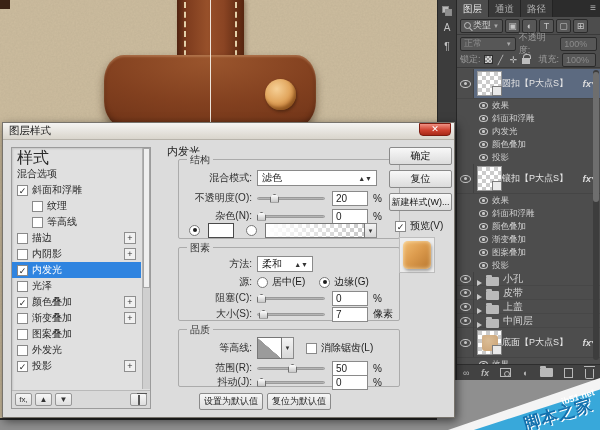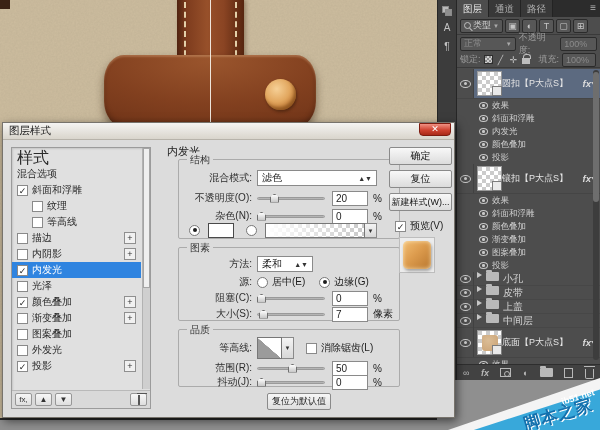--- a/index.html
+++ b/index.html
@@ -60,21 +60,21 @@
   .eye::after { content:""; position:absolute; width:3px; height:3px; background:#c9c9c9; border-radius:50%; top:1.5px; left:3px; }
   .eye.sm { width:9px; height:7px; } .eye.sm::after { width:2.5px; height:2.5px; top:1.2px; left:2.4px; }
   .thumb { width:25px; height:25px; background:repeating-conic-gradient(#ffffff 0 25%, #cbcbcb 0 50%); background-size:8px 8px; border:1px solid #9a9a9a; position:relative; flex:none; }
   .thumb::after { content:""; position:absolute; right:-1px; bottom:-1px; width:8px; height:8px; background:#e9e9e9; border:1px solid #7c7c7c; }
   .thumb .tan { position:absolute; left:4px; top:4px; width:16px; height:16px; border-radius:3px; background:radial-gradient(circle at 40% 35%, #dbbd96, #c9a173); }
   .layer-name { flex:1; font-size:9px; color:#e6e6e6; white-space:nowrap; overflow:hidden; }
   .fx-tag { font-style:italic; font-weight:bold; font-size:9.5px; color:#dcdcdc; flex:none; }
   .tri-dn { width:0; height:0; border-top:4px solid #c9c9c9; border-left:3px solid transparent; border-right:3px solid transparent; flex:none; }
   .effect-row { height:13px; display:flex; align-items:center; gap:4px; padding-left:22px; font-size:8.5px; color:#cfcfcf; }
   .group-row { height:14px; display:flex; align-items:center; border-bottom:1px solid #474747; }
-  .group-main { flex:1; display:flex; align-items:flex-start; gap:4px; padding:0 3px; }
+  .group-main { flex:1; display:flex; align-items:flex-end; gap:4px; padding:0 3px; }
   .tri-r { width:0; height:0; border-left:5px solid #c6c6c6; border-top:3.5px solid transparent; border-bottom:3.5px solid transparent; flex:none; }
   .folder { width:13px; height:9px; background:#b9b9b9; border-radius:1px; position:relative; flex:none; }
   .folder::before { content:""; position:absolute; top:-2px; left:0; width:6px; height:2px; background:#b9b9b9; border-radius:1px 1px 0 0; }
   .lp-scroll { position:absolute; right:1px; top:70px; width:6px; height:290px; background:#3d3d3d; border-radius:3px; }
   .lp-scroll-thumb { position:absolute; top:2px; width:6px; height:130px; background:#6e6e6e; border-radius:3px; }
   .lp-bottombar { position:absolute; left:0; right:0; bottom:0; height:16px; background:#424242; border-top:1px solid #2e2e2e; display:flex; align-items:center; justify-content:space-between; padding:0 6px; color:#b8b8b8; }
   .bb { font-size:9px; line-height:14px; }
   .bb.fx { font-style:italic; font-weight:bold; }
   .mask-ic { width:11px; height:9px; border:1px solid #b8b8b8; position:relative; }
   .mask-ic::after { content:""; position:absolute; left:3px; top:1.5px; width:4px; height:4px; border:1px solid #b8b8b8; border-radius:50%; }
@@ -540,20 +540,21 @@
     <div class="frow" style="top:44px">
       <span class="flabel">抖动(J):</span>
       <span class="track">
           <span class="sthumb" style="left:-1px"></span>
         </span>
       <span class="valbox">0</span>
       <span class="unit">%</span>
     </div>
   </div>
 
+  <div class="def-btn" style="left:196px; top:270px; width:64px;">设置为默认值</div>
   <div class="def-btn" style="left:264px; top:270px; width:64px;">复位为默认值</div>
 
   <div class="act-btn" style="top:24px">确定</div>
   <div class="act-btn" style="top:47px">复位</div>
   <div class="act-btn small" style="top:70px">新建样式(W)...</div>
   <div class="preview-row">
     <span class="cbx2 checked"></span>
     <span style="font-size:10px">预览(V)</span>
   </div>
   <div class="preview-thumb">

